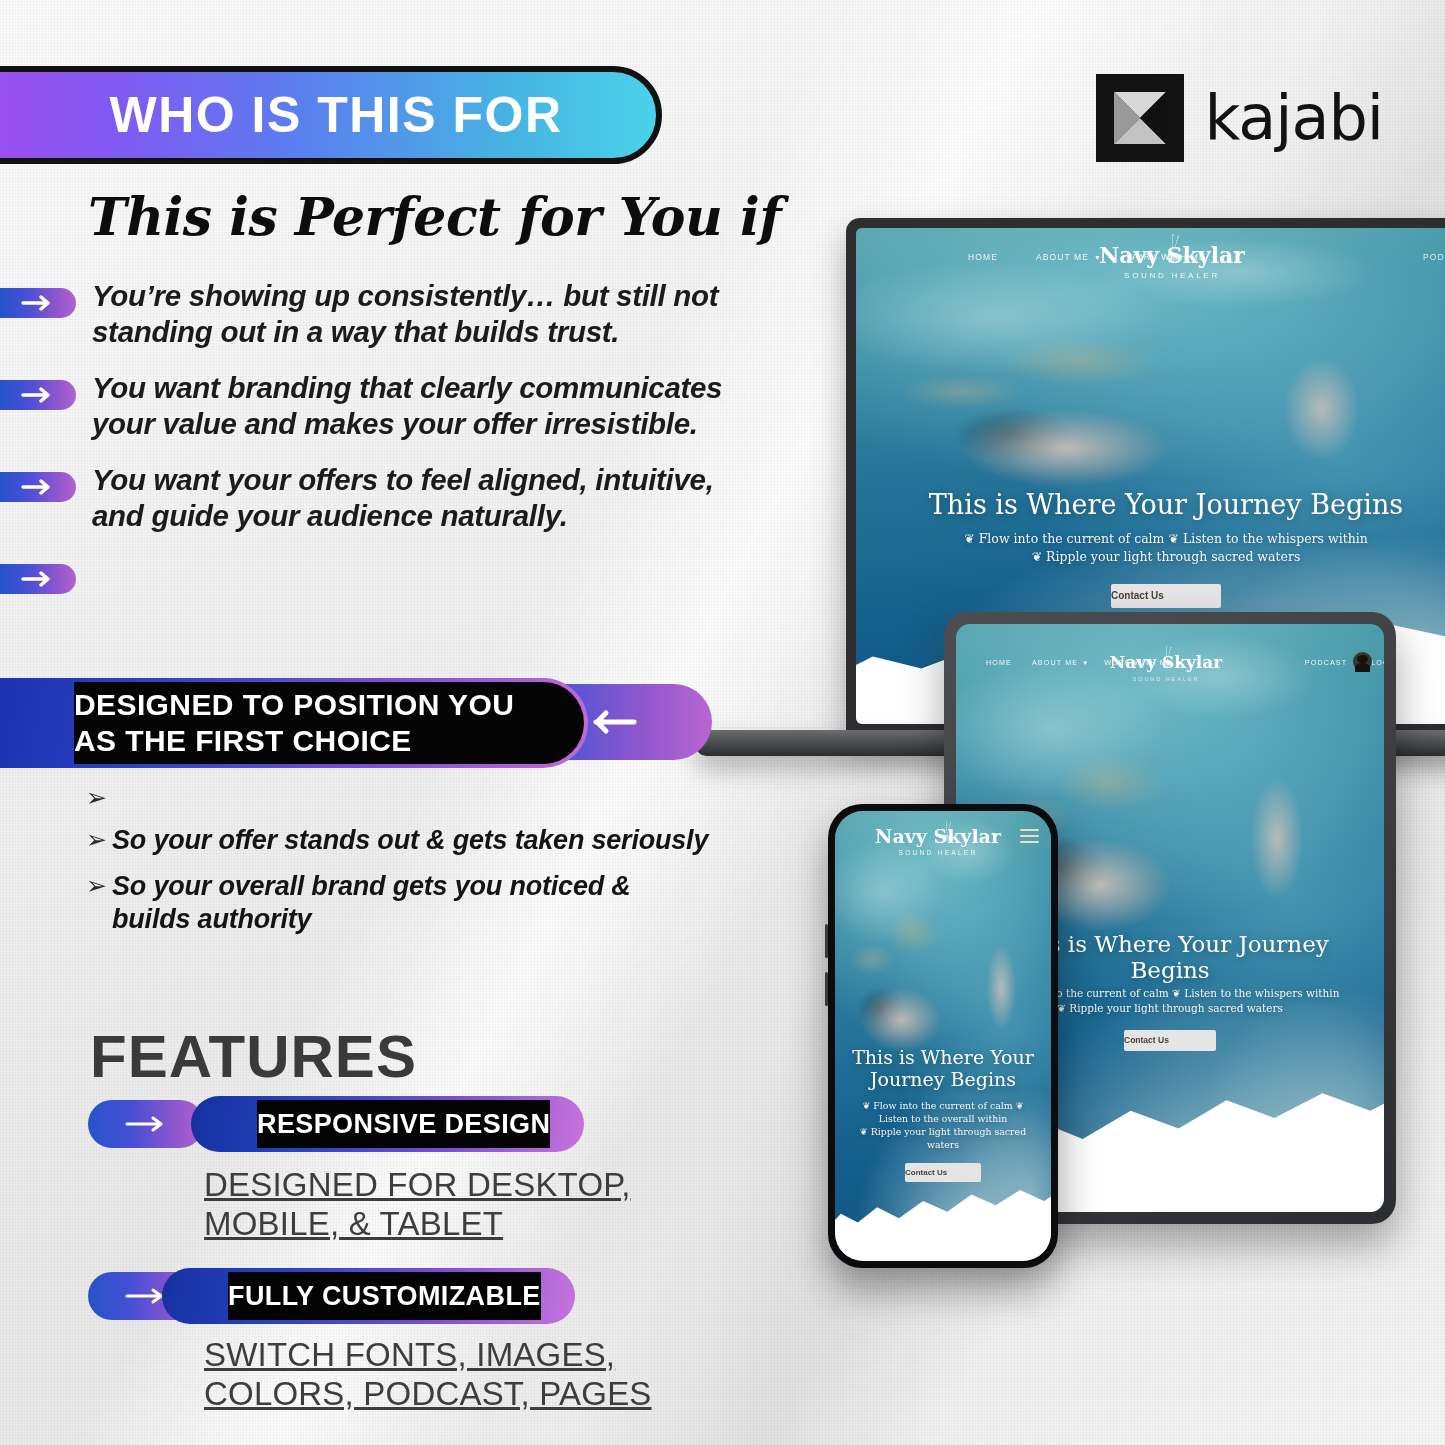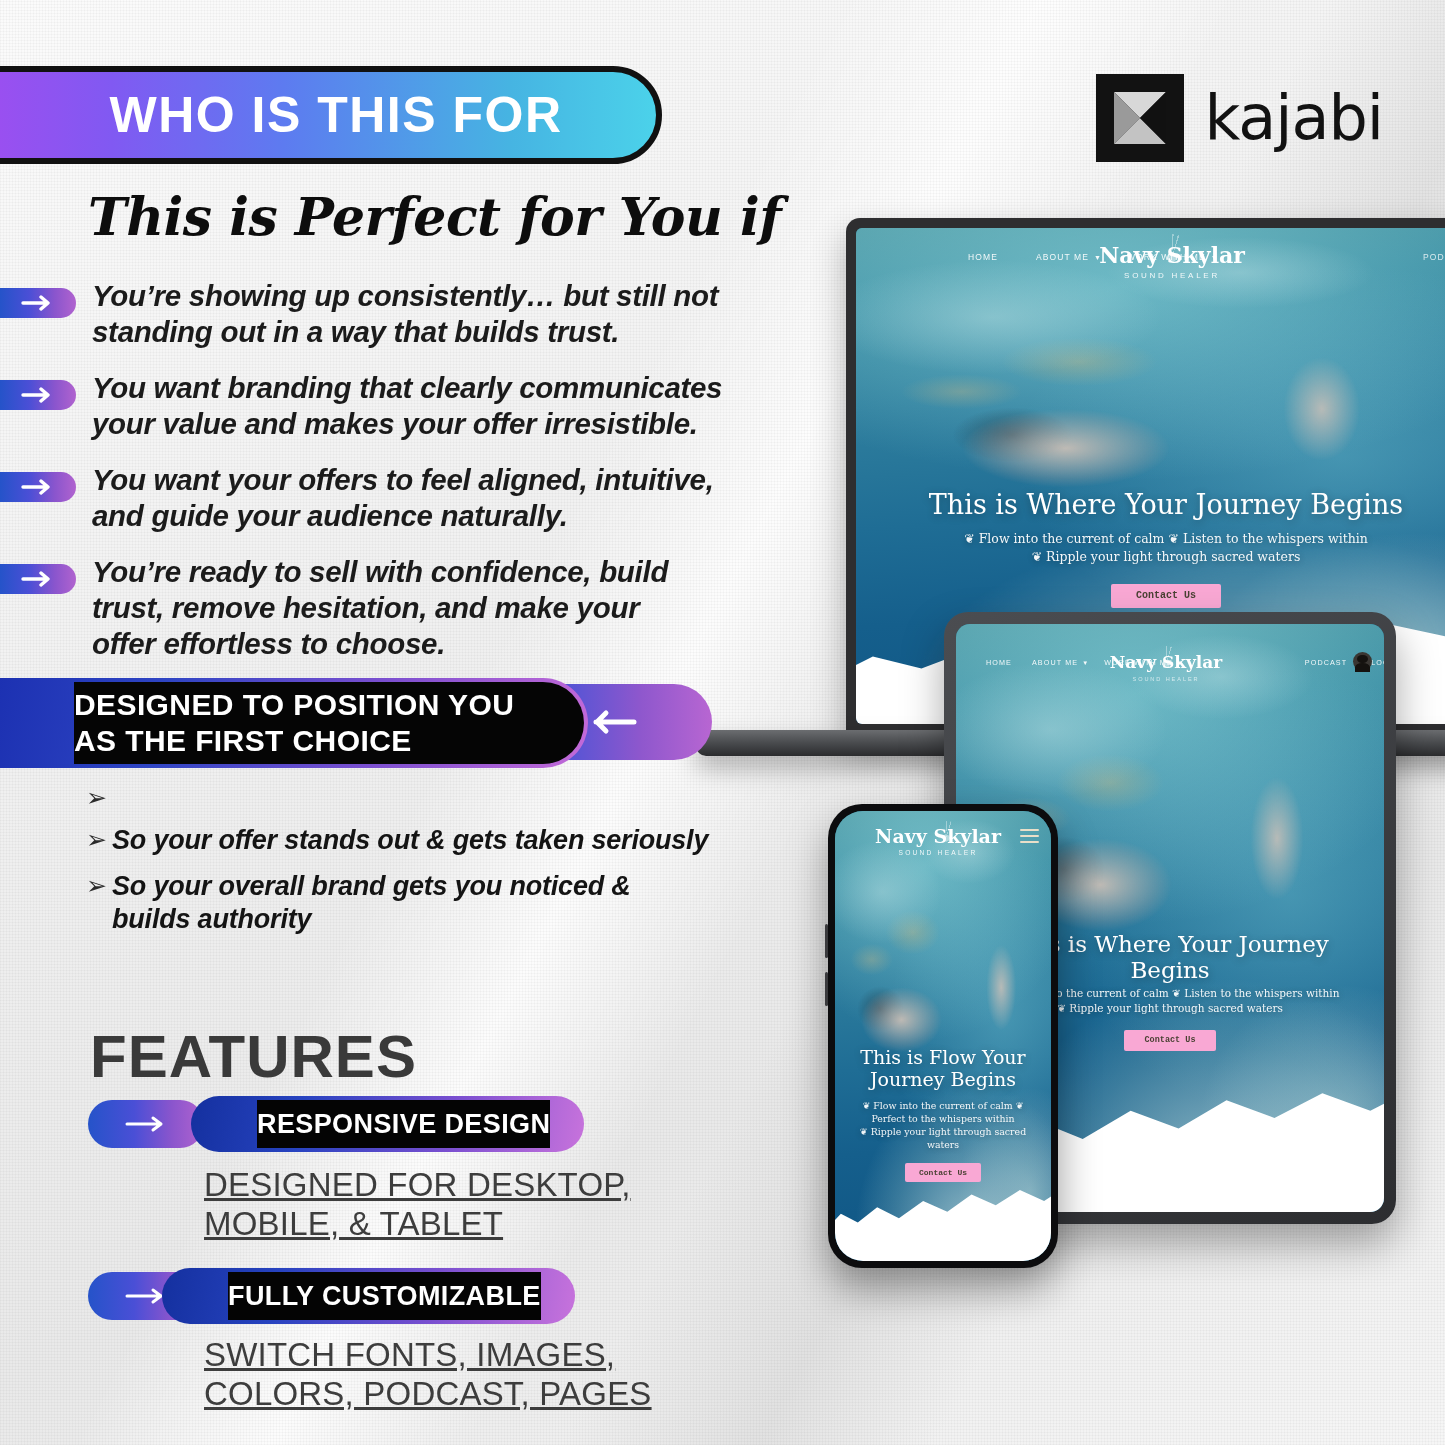--- a/index.html
+++ b/index.html
@@ -134,22 +134,22 @@
   .brandsub{letter-spacing:.34em;color:rgba(255,255,255,.9);text-align:center;}
   .mandala{position:absolute;border-radius:50%;
     background:radial-gradient(circle, rgba(255,255,255,.55) 0 14%, rgba(255,255,255,0) 16%),
       conic-gradient(from 0deg, rgba(255,255,255,.46) 0 4deg, rgba(255,255,255,0) 4deg 15deg,
                      rgba(255,255,255,.46) 15deg 19deg, rgba(255,255,255,0) 19deg 30deg);
     opacity:.85;}
   .htitle{position:absolute;left:0;right:0;text-align:center;color:#fff;
     font-family:"DejaVu Serif",serif;line-height:1.12;text-shadow:0 2px 9px rgba(0,0,0,.32);}
   .hsub{position:absolute;left:0;right:0;text-align:center;color:rgba(255,255,255,.94);
     font-family:"DejaVu Serif",serif;line-height:1.45;text-shadow:0 1px 6px rgba(0,0,0,.3);}
-  .cbtn{position:absolute;background:#f9a8d4;color:#4a4133;text-align:center;
-    font-weight:700;border-radius:2px;font-family:Liberation Mono, monospace;}
+  .cbtn{position:absolute;background:#e5e5e5;color:#4a4133;
+    font-weight:700;border-radius:2px;}
 
   
   #laptop{position:absolute;left:846px;top:218px;width:640px;height:590px;}
   #lpscreen{position:absolute;left:0;top:0;width:640px;height:518px;background:#2e2e30;
     border-radius:14px 14px 6px 6px;padding:10px 10px 12px 10px;box-sizing:border-box;
     box-shadow:0 16px 34px rgba(0,0,0,.30);}
   #lpinner{position:absolute;left:10px;top:10px;width:620px;height:496px;overflow:hidden;background:#16607f;border-radius:6px;}
   #lpbase{position:absolute;left:-150px;top:512px;width:800px;height:26px;
     background:linear-gradient(180deg,#6b6d70 0%,#4a4c4f 48%,#2b2c2e 100%);
     border-radius:4px 4px 10px 10px;box-shadow:0 12px 24px rgba(0,0,0,.28);}
@@ -257,24 +257,24 @@
 
         <div class="mandala" style="left:94px;top:10px;width:34px;height:34px;"></div>
         <div class="brand" style="position:absolute;left:18px;top:16px;width:170px;font-size:19px;">Navy Skylar</div>
         <div class="brandsub" style="position:absolute;left:18px;top:38px;width:170px;font-size:6.6px;">SOUND HEALER</div>
         <div class="hamb" style="right:12px;top:18px;width:19px;height:14px;">
           <i style="height:2px"></i>
             <i style="height:2px"></i>
             <i style="height:2px"></i>
         </div>
 
-        <div class="htitle" style="top:236px;font-size:19px;">This is Flow Your</div>
+        <div class="htitle" style="top:236px;font-size:19px;">This is Where Your</div>
         <div class="htitle" style="top:258px;font-size:19px;">Journey Begins</div>
         <div class="hsub" style="top:288px;font-size:9.4px;">❦ Flow into the current of calm ❦</div>
-        <div class="hsub" style="top:301px;font-size:9.4px;">Perfect to the whispers within</div>
+        <div class="hsub" style="top:301px;font-size:9.4px;">Listen to the overall within</div>
         <div class="hsub" style="top:314px;font-size:9.4px;">❦ Ripple your light through sacred</div>
         <div class="hsub" style="top:327px;font-size:9.4px;">waters</div>
         <div class="cbtn" style="left:70px;top:352px;width:76px;height:19px;line-height:19px;font-size:8px;">Contact Us</div>
       </div>
     </div>
   </div>
 </div>
 
 <div class="layer" style="pointer-events:none">
 
@@ -324,21 +324,20 @@
     </div>
     <div class="btext">You want your offers to feel aligned, intuitive, and guide your audience naturally.</div>
   </div>
 
   <div class="pillrow" style="top:554px;width:700px;">
     <div class="apill">
       <svg viewBox="0 0 34 16">
           <path d="M2 8h24M20 2l7 6-7 6" stroke="#fff" stroke-width="3.4" fill="none" stroke-linecap="round" stroke-linejoin="round"></path>
         </svg>
     </div>
-    <div class="btext">You’re ready to sell with confidence, build trust, remove hesitation, and make your offer effortless to choose.</div>
   </div>
 
   <div id="bannerwrap">
     <div id="bnpill">
       <svg viewBox="0 0 52 26">
           <path d="M48 13H10M20 4l-9 9 9 9" stroke="#fff" stroke-width="5" fill="none" stroke-linecap="round" stroke-linejoin="round"></path>
         </svg>
     </div>
     <div id="bnblk">
       <div>DESIGNED TO POSITION YOU</div>

